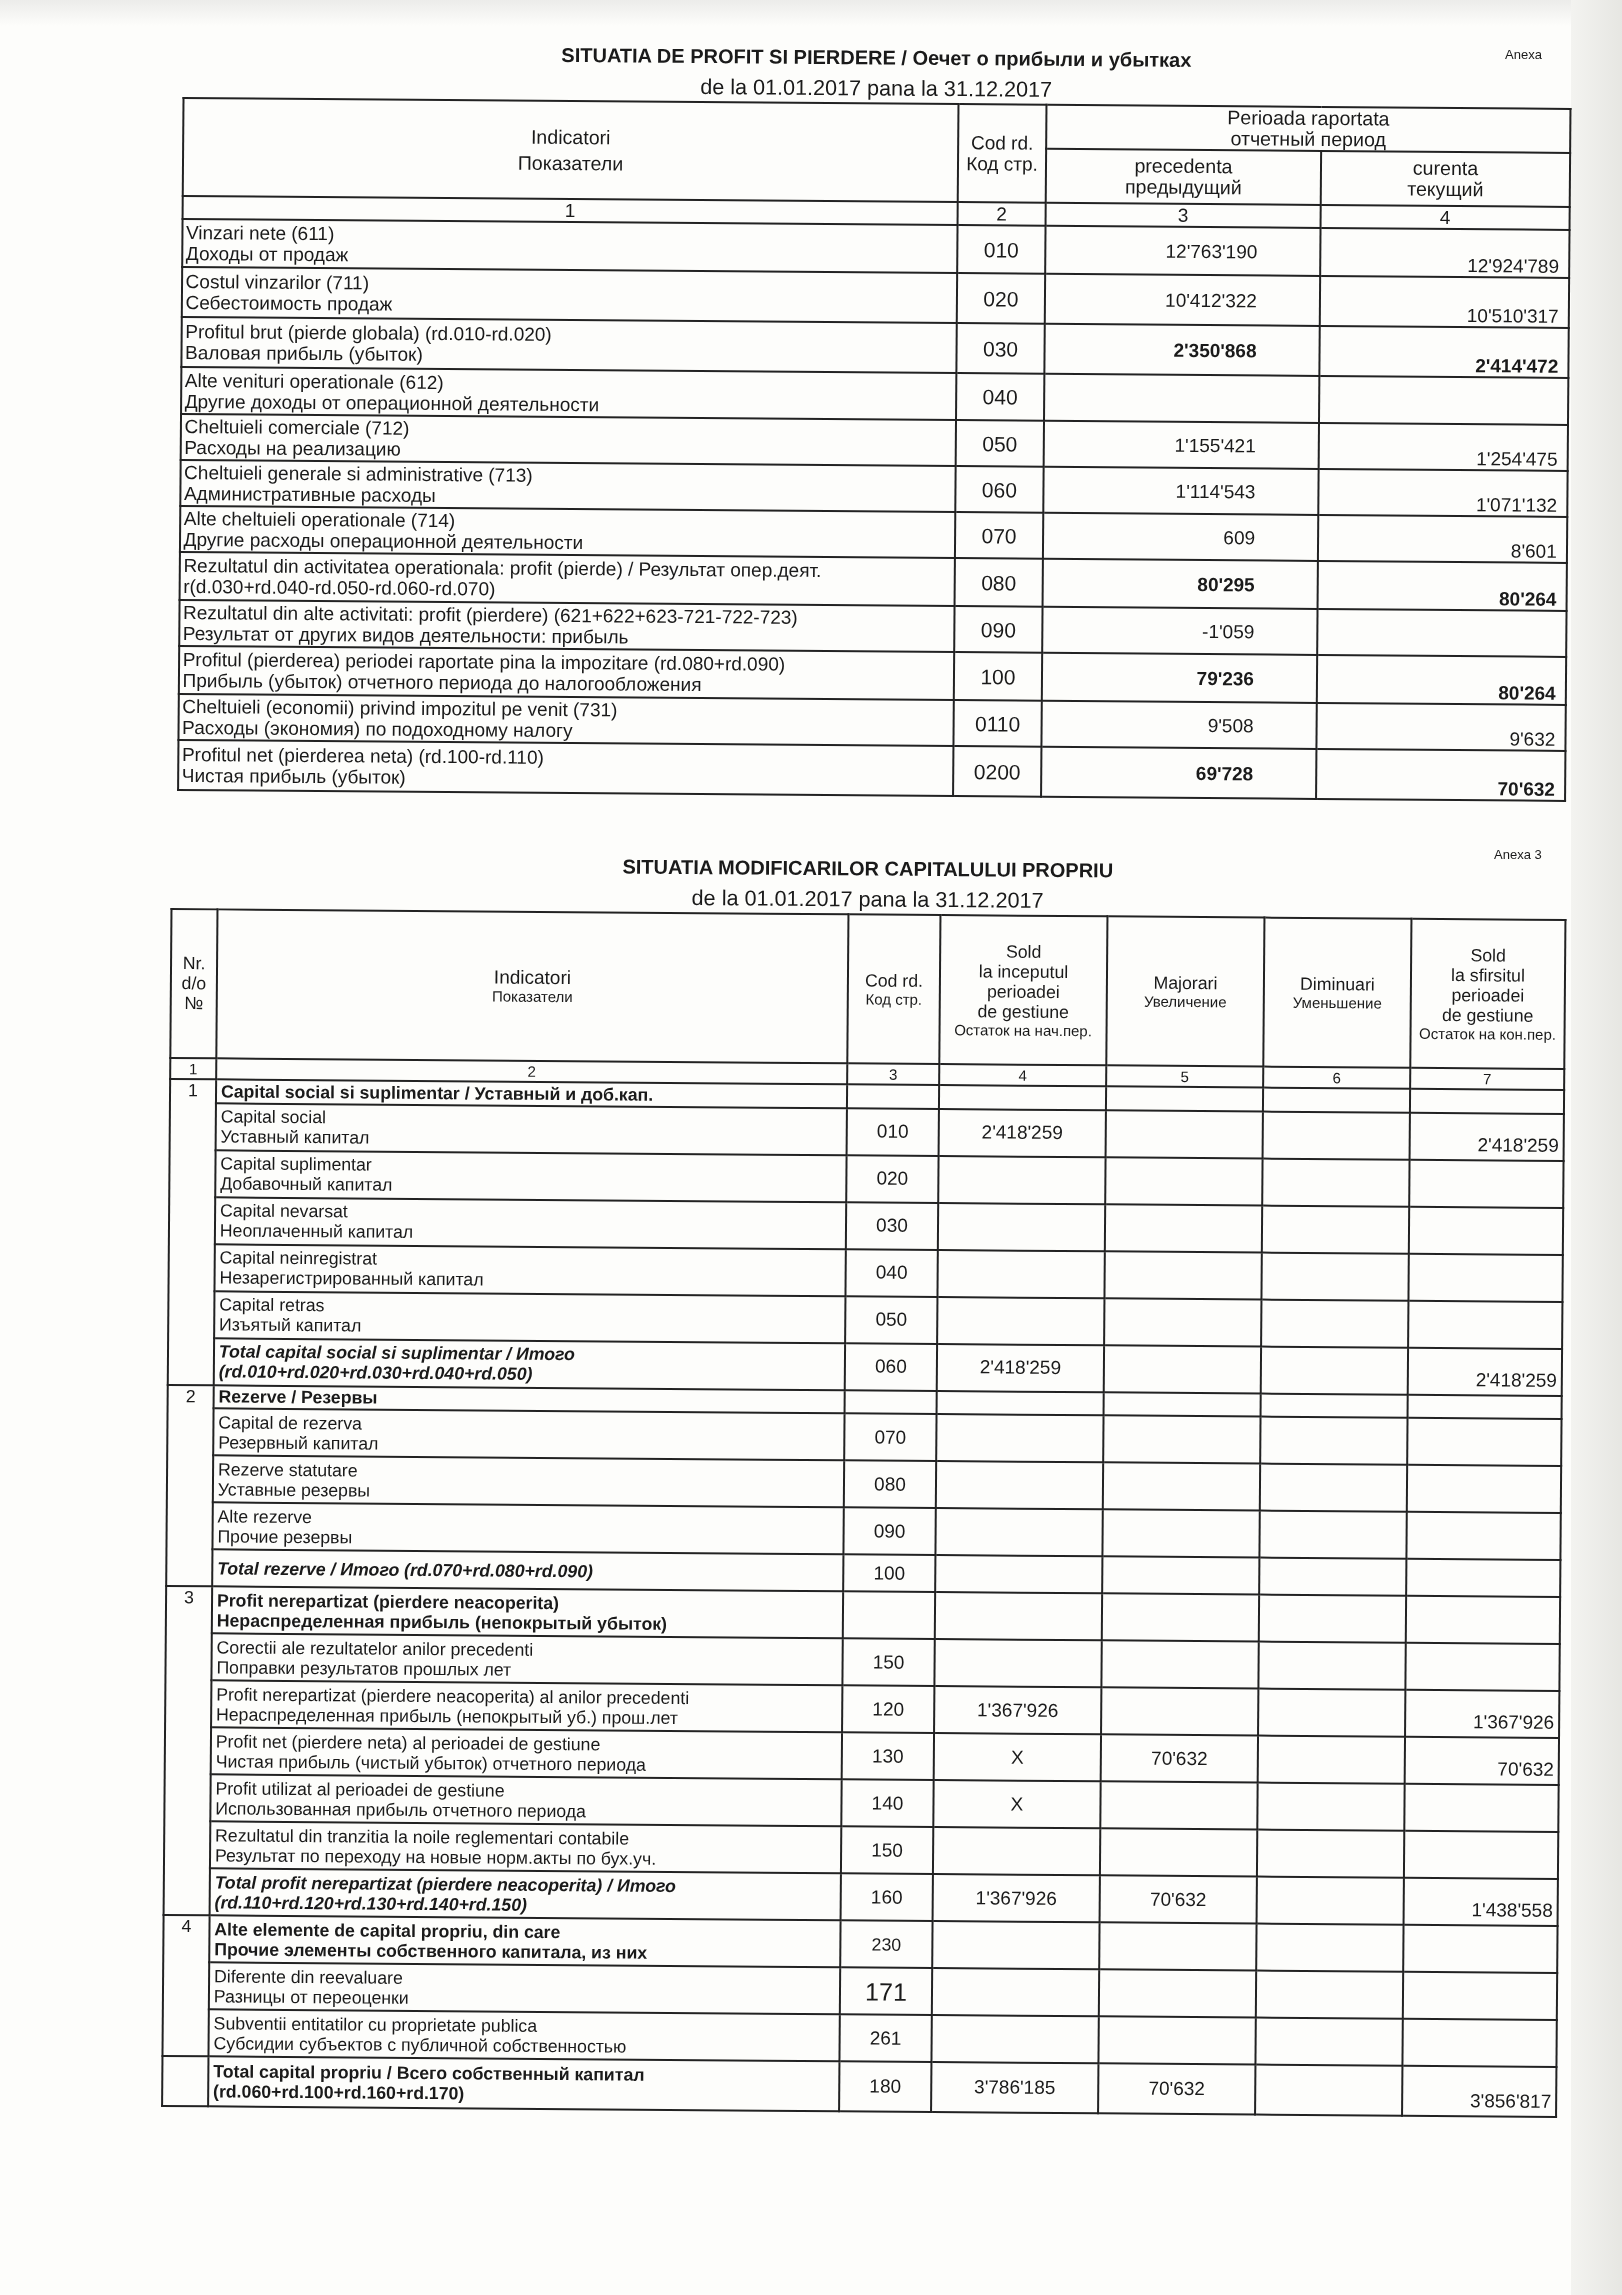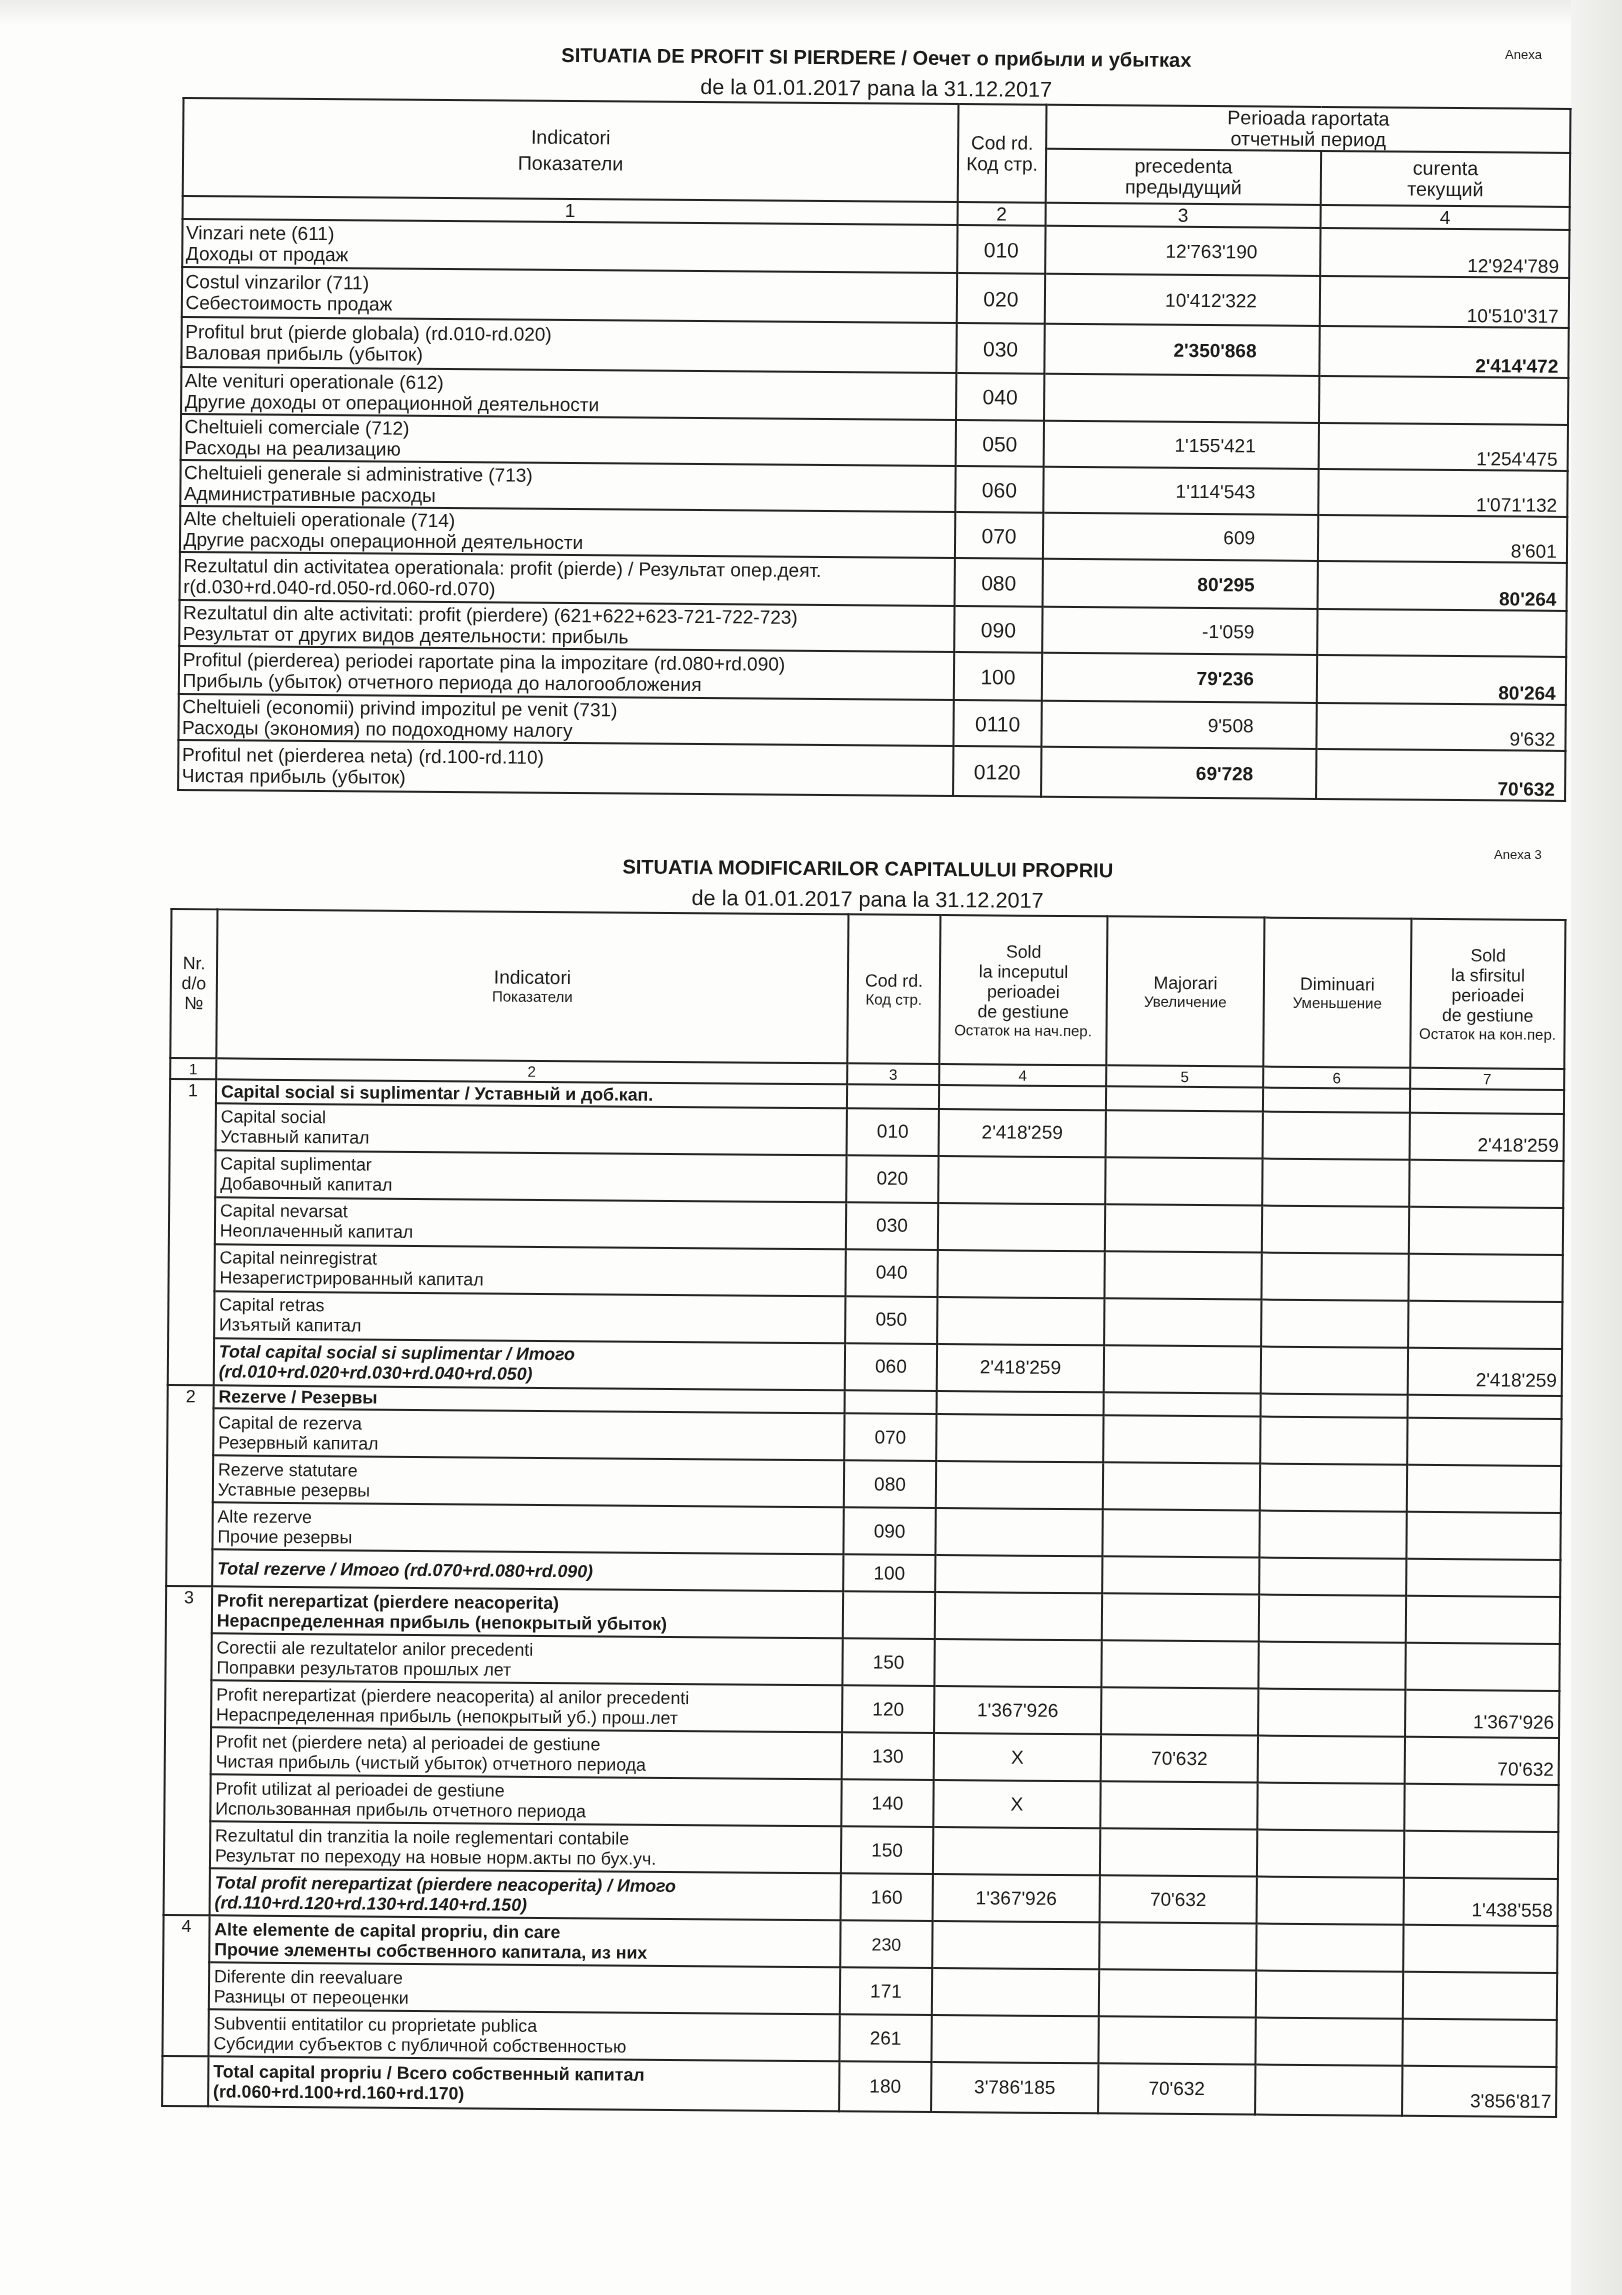--- a/index.html
+++ b/index.html
@@ -185,21 +185,21 @@
             </td>
             <td class="c" style="font-size:21px;">0110</td>
             <td class="r num" style="padding-right:62px;text-align:right;">9'508</td>
             <td class="r num" style="padding-right:9.2px;text-align:right;vertical-align:bottom;">9'632</td>
           </tr>
           <tr style="height: 50px;">
             <td style="padding: 0px 2.6px;">
               <span class="lbl">Profitul net (pierderea neta) (rd.100-rd.110)</span>
               <span class="lbl">Чистая прибыль (убыток)</span>
             </td>
-            <td class="c" style="font-size:21px;">0120</td>
+            <td class="c" style="font-size:21px;">0200</td>
             <td class="r num b" style="padding-right:62px;text-align:right;">69'728</td>
             <td class="r num b" style="padding-right:9.2px;text-align:right;vertical-align:bottom;">70'632</td>
           </tr>
         </tbody>
     </table>
   </div>
 
   <div class="anexa" style="left:1494px; top:847px;">Anexa 3</div>
 
   <div class="sheet2 rot">
@@ -485,21 +485,21 @@
             <td class="r"></td>
             <td class="r"></td>
             <td class="r"></td>
             <td class="r"></td>
           </tr>
           <tr style="height: 47px;">
             <td>
               <span class="lbl">Diferente din reevaluare</span>
               <span class="lbl">Разницы от переоценки</span>
             </td>
-            <td class="c" style="font-size:19px;">171</td>
+            <td class="c" style="font-size:25px;">171</td>
             <td class="c" style="font-size:19px;"></td>
             <td class="c" style="font-size:19px;"></td>
             <td class="c" style="font-size:19px;"></td>
             <td class="valbot" style="font-size:19px;text-align:right;padding-right:3.9px;"></td>
           </tr>
           <tr style="height: 47px;">
             <td>
               <span class="lbl">Subventii entitatilor cu proprietate publica</span>
               <span class="lbl">Субсидии субъектов с публичной собственностью</span>
             </td>

